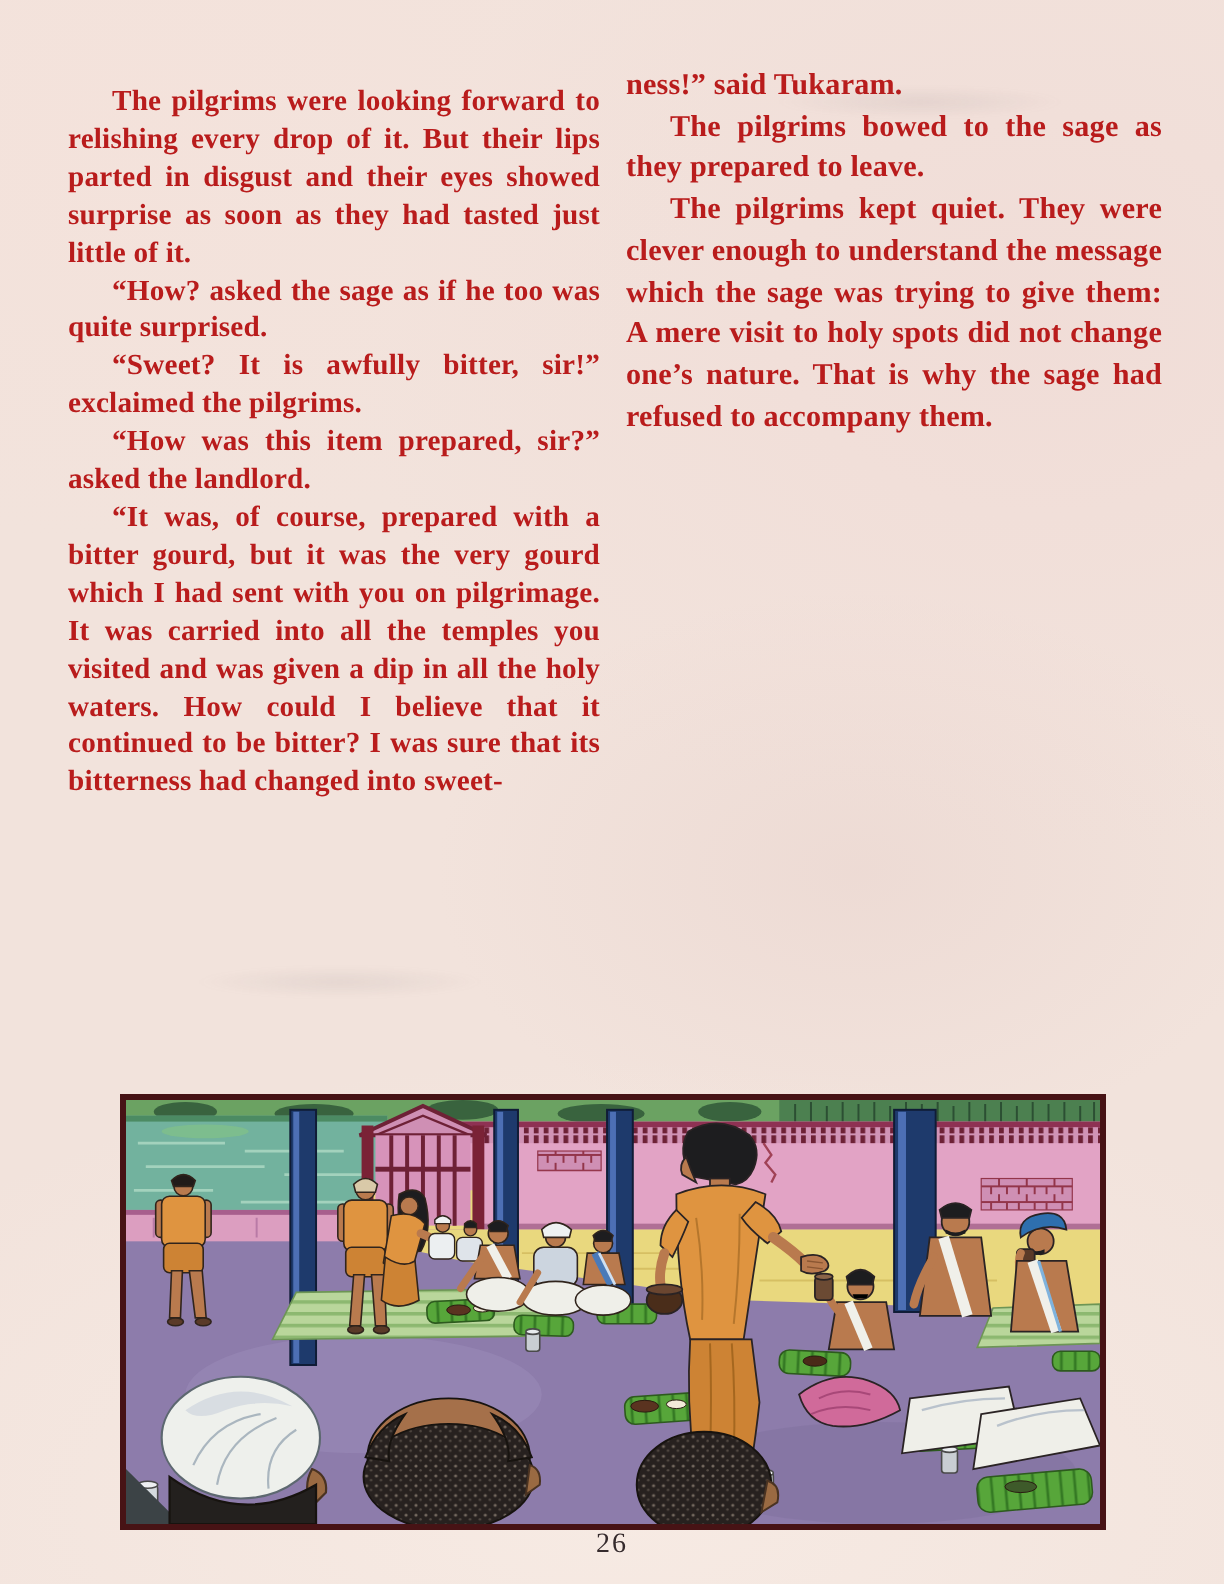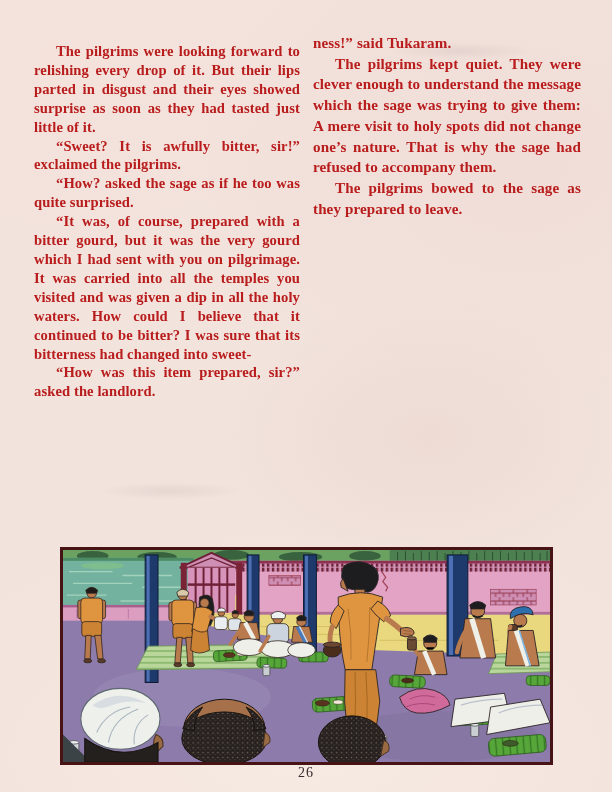--- a/index.html
+++ b/index.html
@@ -31,30 +31,30 @@
       radial-gradient(ellipse 90px 10px at 50% 50%, rgba(120,110,115,.10), rgba(120,110,115,0) 80%);
     width:200px;height:22px;filter:blur(1px);}
 </style>
 </head>
 <body>
 
 <div class="page">
 
   <div class="col col-left">
     <p>The pilgrims were looking forward to relishing every drop of it.  But their lips parted in disgust and their eyes showed surprise as soon as they had tasted just little of it.</p>
+    <p>“How? asked the sage as if he too was quite surprised.</p>
     <p>“Sweet?  It is awfully bitter, sir!” exclaimed the pilgrims.</p>
-    <p>“How? asked the sage as if he too was quite surprised.</p>
+    <p>“How was this item prepared, sir?” asked the landlord.</p>
     <p>“It was, of course, prepared with a bitter gourd, but it was the very gourd which I had sent with you on pilgrimage.  It was carried into all the temples you visited and was given a dip in all the holy waters.  How could I believe that it continued to be bitter? I was sure that its bitterness had changed into sweet-</p>
-    <p>“How was this item prepared, sir?” asked the landlord.</p>
   </div>
 
   <div class="col col-right">
     <p class="no-indent">ness!” said Tukaram.</p>
+    <p>The pilgrims bowed to the sage as they prepared to leave.</p>
     <p>The pilgrims kept quiet. They were clever enough to understand the message which the sage was trying to give them: A mere visit to holy spots did not change one’s nature.  That is why the sage had refused to accompany them.</p>
-    <p>The pilgrims bowed to the sage as they prepared to leave.</p>
   </div>
 
   <div class="ghost" style="left:360px;top:40px;"></div>
   <div class="ghost" style="left:70px;top:480px;"></div>
 
   <figure class="illustration">
     <svg viewBox="0 0 492 216" preserveAspectRatio="none">
       <defs>
         <pattern id="fringe" width="5" height="9" patternUnits="userSpaceOnUse">
           <rect width="5" height="9" fill="#d193b6"></rect>

